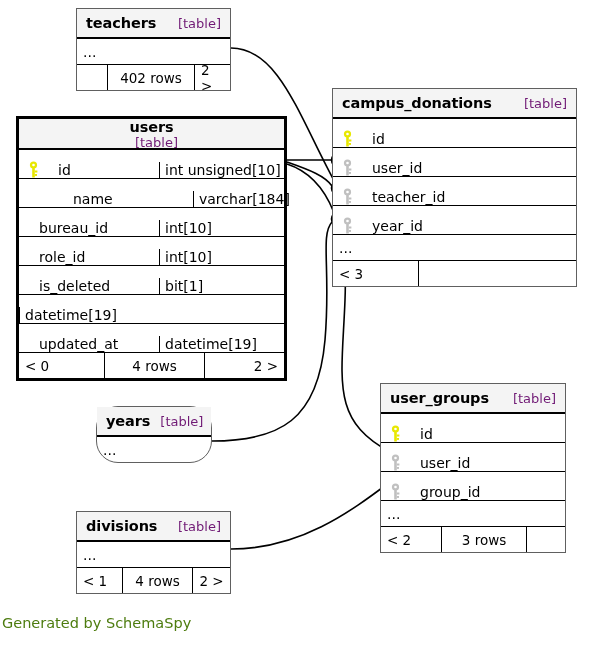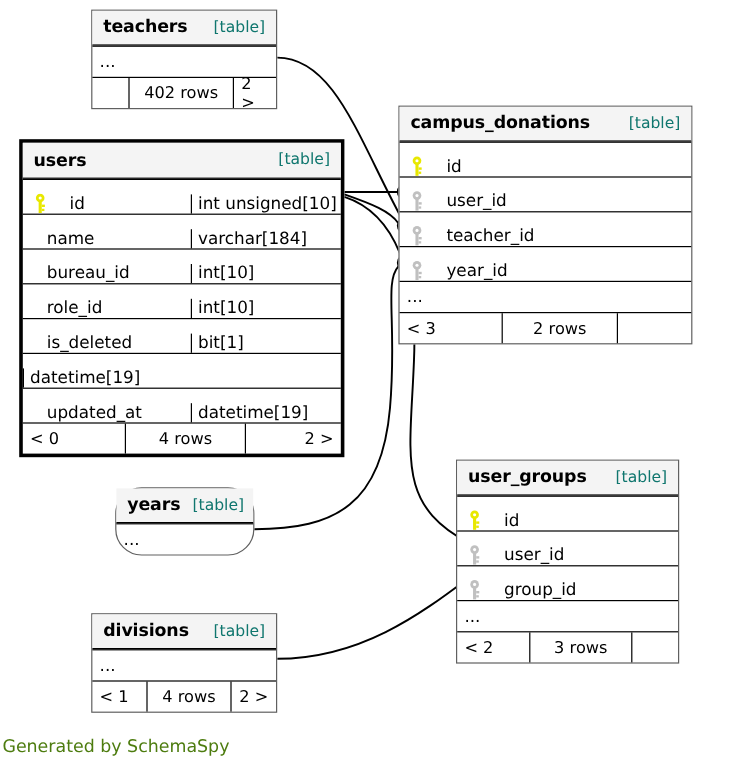--- a/index.html
+++ b/index.html
@@ -42,30 +42,30 @@
   .tbl-head {
     background: #f4f4f4;
     border-bottom: 1px solid #000000;
     display: flex;
     align-items: center;
     justify-content: space-between;
     padding: 0 9px;
     height: 29px;
     box-sizing: border-box;
   }
-  .focal .tbl-head { height: 30px; }
+  .focal .tbl-head { height: 30px; flex-direction: column; }
   .tbl-name {
     font-weight: bold;
     font-size: 14.5px;
     letter-spacing: -0.1px;
     white-space: nowrap;
   }
   .tbl-kind {
     font-size: 13px;
-    color: #0f766e;
+    color: #701a75;
     white-space: nowrap;
     padding-left: 10px;
   }
   .row {
     display: flex;
     align-items: flex-end;
     border-top: 1px solid #000000;
     height: 29px;
     box-sizing: border-box;
   }
@@ -270,23 +270,20 @@
               </svg>
             </span>
             <span style="padding-left:16px">year_id</span>
           </div>
         </div>
         <div class="ellipsis-row">...</div>
         <div class="foot">
           <div class="foot-cell foot-left" style="flex:0 0 85px;">
             <span>&lt; 3</span>
           </div>
-          <div class="foot-cell foot-mid" style="flex:0 0 96px;">
-            <span>2 rows</span>
-          </div>
           <div class="foot-cell foot-mid" style="flex:0 0 62px;">
             <span></span>
           </div>
         </div>
       </div>
       <div class="tbl focal" style="left: 16px; top: 116px; width: 271px;">
         <div class="tbl-head">
           <span class="tbl-name">users</span>
           <span class="tbl-kind">[table]</span>
         </div>
@@ -301,21 +298,21 @@
                 <rect x="6.8" y="13" width="2.2" height="1.9" fill="#e8e800"></rect>
               </svg>
             </span>
             <span style="padding-left:16px">id</span>
           </div>
           <div class="col-type">
             <span>int unsigned[10]</span>
           </div>
         </div>
         <div class="row">
-          <div class="col-name" style="flex:0 0 140px;">
+          <div class="col-name" style="flex:0 0 140px;margin-left:34px;">
             <span style="padding-left:14px">name</span>
           </div>
           <div class="col-type">
             <span>varchar[184]</span>
           </div>
         </div>
         <div class="row">
           <div class="col-name" style="flex:0 0 140px;">
             <span style="padding-left:14px">bureau_id</span>
           </div>

